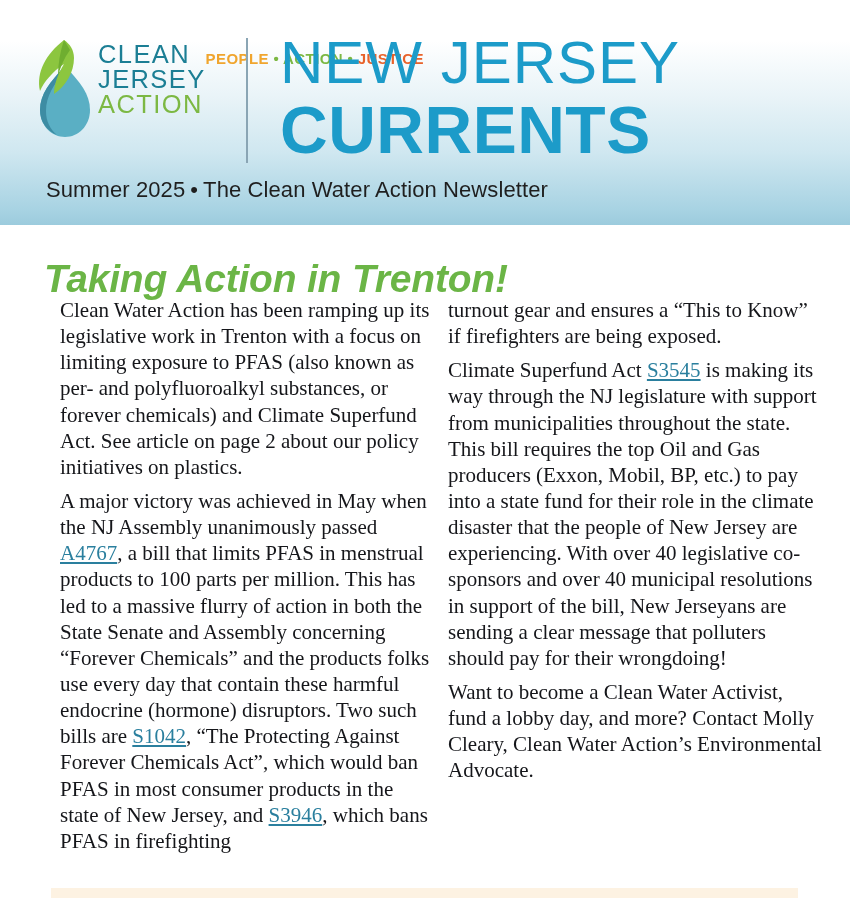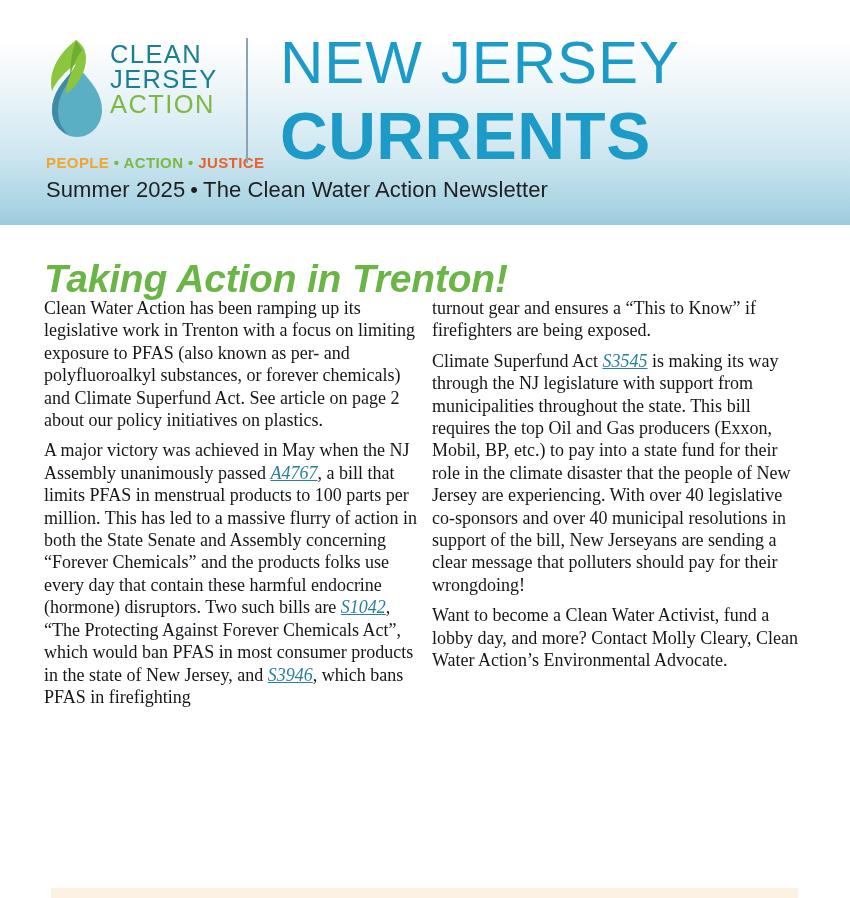--- a/index.html
+++ b/index.html
@@ -13,24 +13,24 @@
   
   .masthead {
     position: relative;
     width: 850px;
     height: 225px;
     background: linear-gradient(to bottom, #ffffff 0%, #ffffff 18%, #eaf4f8 42%, #cfe7f0 68%, #a8d3e3 93%, #9ccbdd 100%);
     overflow: hidden;
   }
   .logo-block {
     position: absolute;
-    left: 46px; top: 38px;
+    left: 34px; top: 38px;
     width: 180px; height: 125px;
     display: flex;
-    flex-direction: column;
+    flex-direction: row;
   }
   .logo-top { display: flex; align-items: flex-start; gap: 6px; height: 108px; }
   .logo-mark { width: 58px; height: 104px; flex: 0 0 58px; }
   .logo-words {
     display: flex; flex-direction: column;
     justify-content: flex-start;
     padding-top: 4px;
     line-height: 0.98;
   }
   .logo-words span {
@@ -72,21 +72,21 @@
     letter-spacing: 1px;
     line-height: 0.95;
     font-family: "Liberation Sans", sans-serif;
   }
   .title-line2 {
     font-size: 66px;
     font-weight: bold;
     color: #1c9bc9;
     letter-spacing: 0.5px;
     line-height: 0.96;
-    margin-top: 14px;
+    margin-top: 8px;
     font-family: "Liberation Sans", sans-serif;
   }
 
   .issue-line {
     position: absolute;
     left: 46px; top: 177px;
     font-size: 22px;
     color: #1f1f1f;
     font-family: "Liberation Sans", sans-serif;
     letter-spacing: 0.1px;
@@ -107,31 +107,31 @@
     font-weight: bold;
     font-size: 39px;
     color: #6bb546;
     letter-spacing: -0.2px;
   }
 
   .col {
     position: absolute;
     width: 375px;
     font-family: "Liberation Serif", serif;
-    font-size: 18px;
+    font-size: 21px;
     line-height: 1.245;
     color: #15161a;
     text-align: left;
+    margin-left: 16px;
   }
   .col-left  { left: 44px;  top: 72px; }
   .col-right { left: 432px; top: 72px; }
   .col p { margin-bottom: 8px; }
   .lnk {
     color: #2a7f9e;
-    font-style: italic;
     text-decoration: underline;
   }
 
   
   .panel {
     position: absolute;
     left: 51px; top: 663px;
     width: 747px; height: 235px;
     background: #fdf2e2;
     overflow: hidden;

